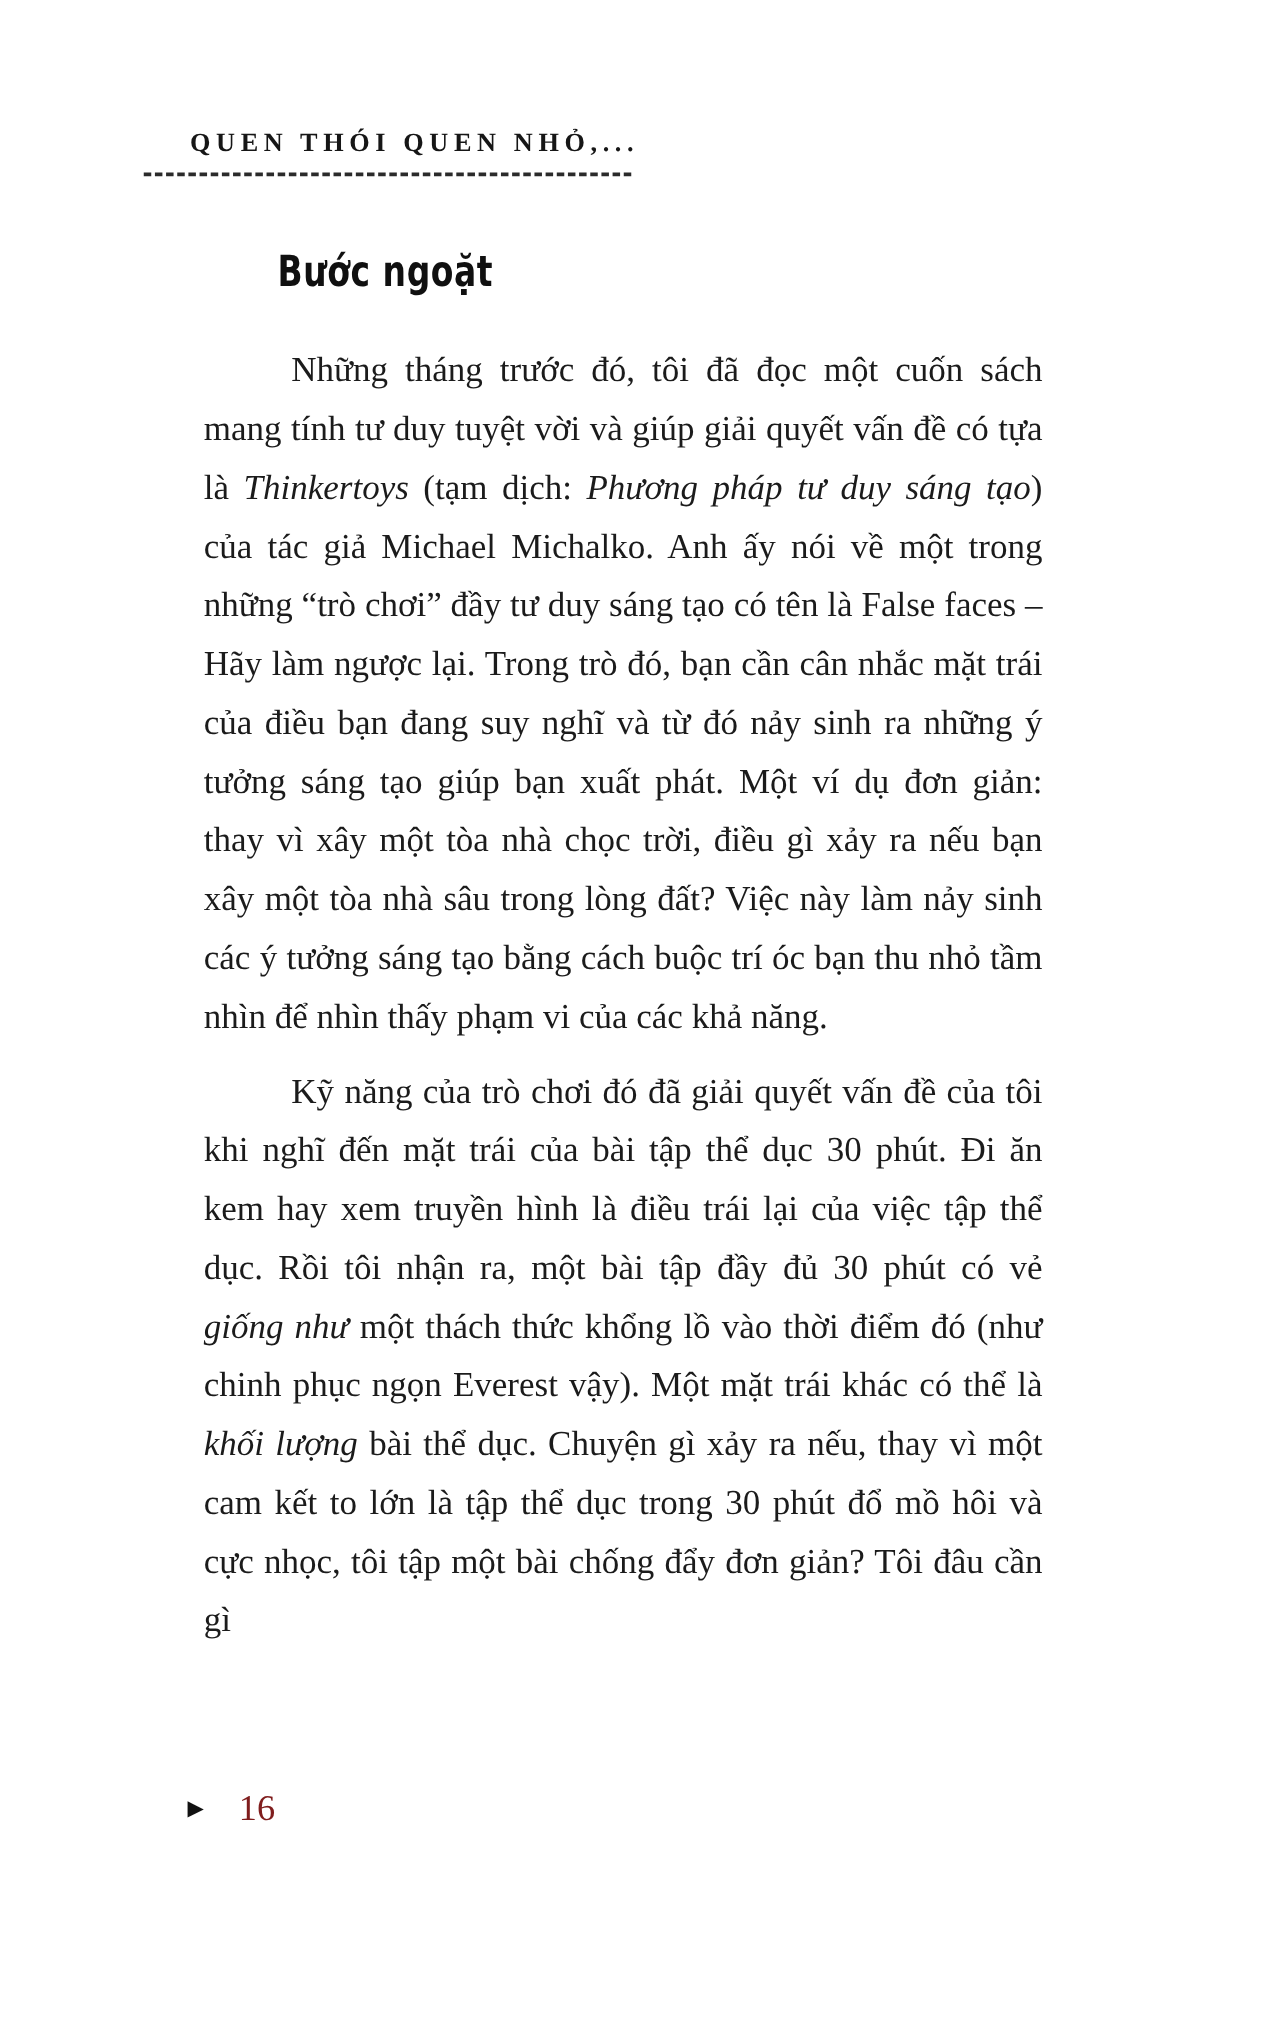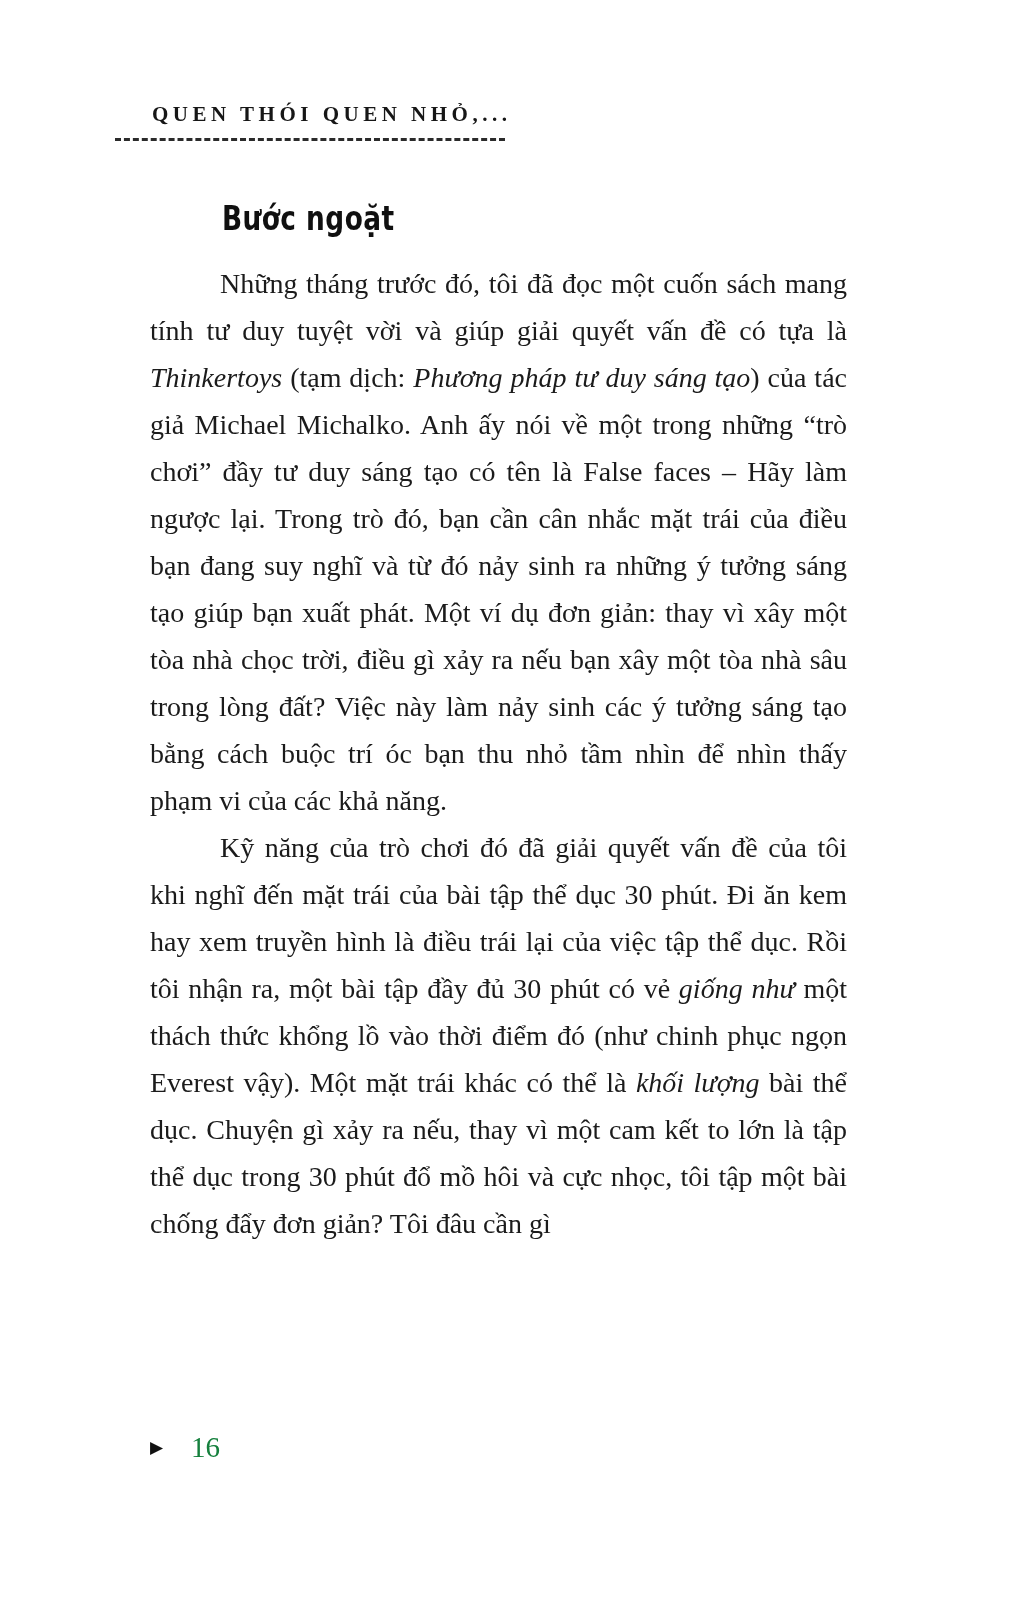--- a/index.html
+++ b/index.html
@@ -52,40 +52,40 @@
   .body-text {
     position: absolute;
     top: 260px;
     left: 150px;
     width: 697px;
     font-size: 28px;
     line-height: 47px;
     text-align: justify;
     color: #1b1b1b;
   }
-  .body-text p { margin: 0; text-indent: 70px; }
+  .body-text p { margin: 13px; text-indent: 70px; }
   .body-text em { font-style: italic; }
 
   .footer {
     position: absolute;
     top: 1431px;
     left: 150px;
     display: flex;
     align-items: center;
   }
   .marker {
     font-family: "DejaVu Sans", sans-serif;
     font-size: 17px;
     line-height: 1;
     margin-right: 28px;
     color: #111;
   }
   .page-number {
     font-size: 29px;
-    color: #15803d;
+    color: #7f1d1d;
   }
 </style>
 </head>
 <body>
 
 <div class="page">
 
   <div class="running-header">
     <div class="header-text">QUEN THÓI QUEN NHỎ,...</div>
     <div class="header-rule"></div>

